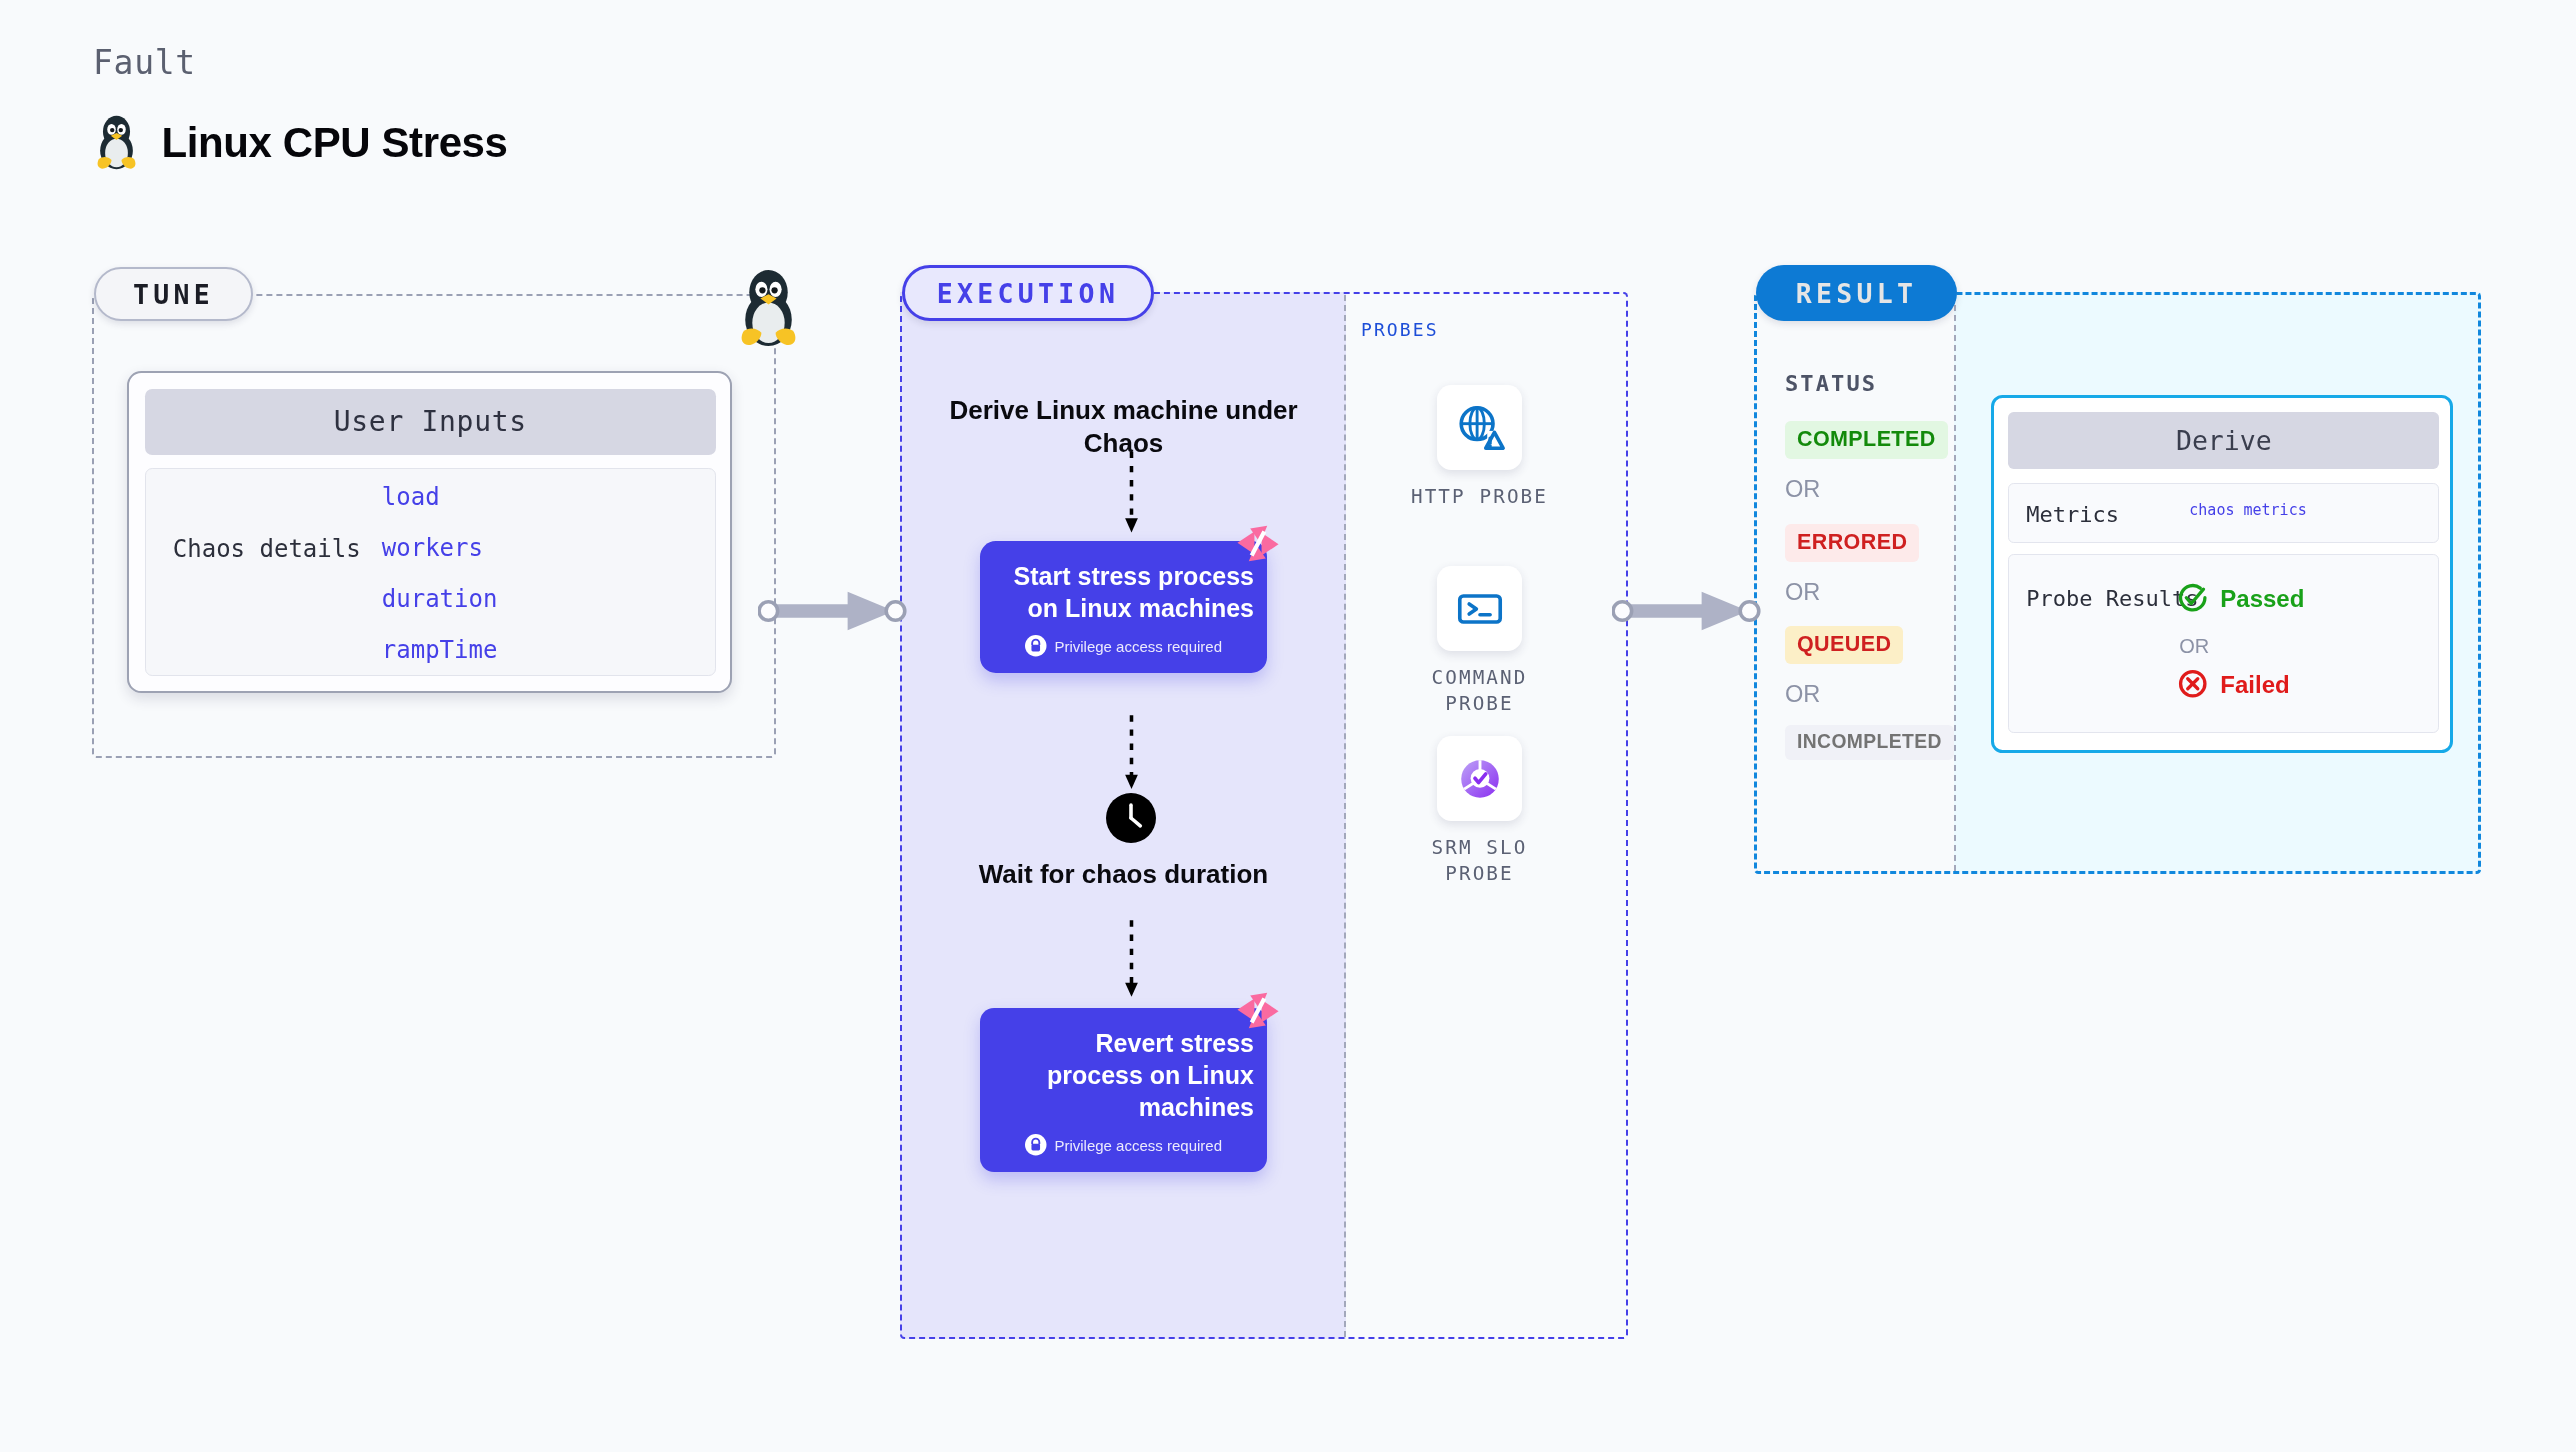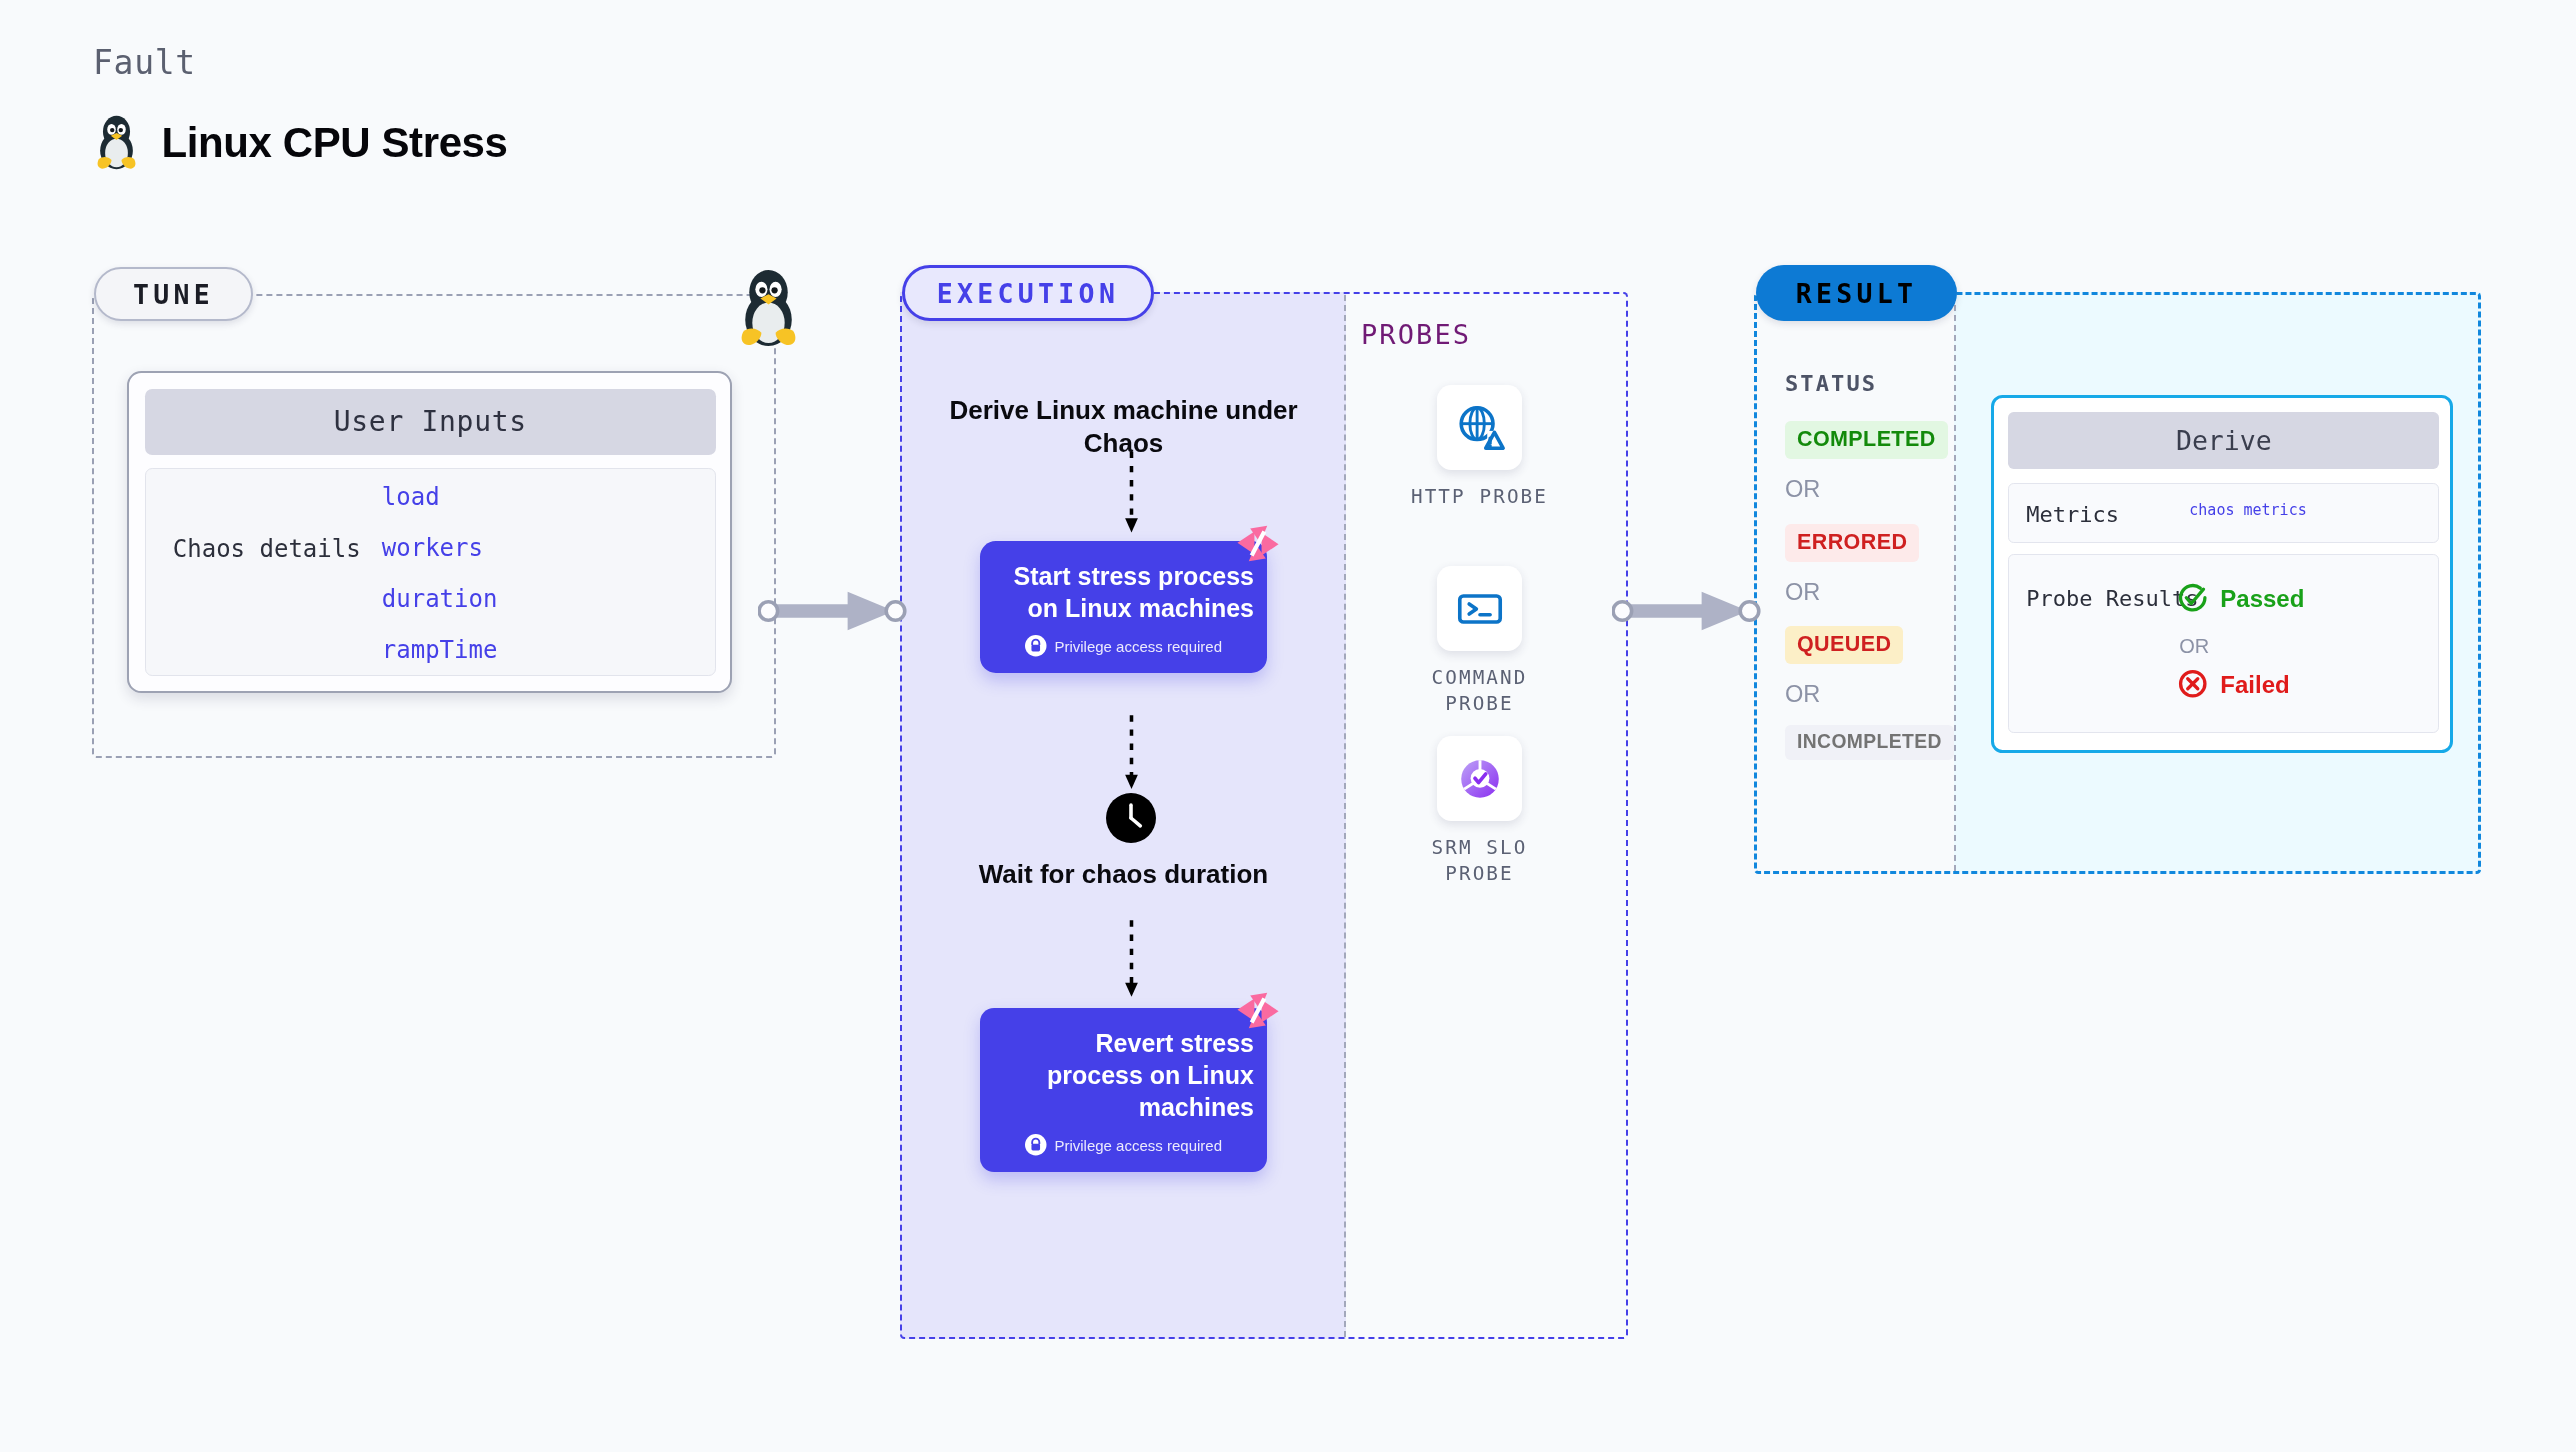--- a/index.html
+++ b/index.html
@@ -80,21 +80,21 @@
     position:absolute;left:1344px;top:295px;width:0;height:1042px;
     border-left:2.1px dashed #a3a8bb;z-index:2;
   }
   #exec-pill{
     left:902px;top:265px;width:252px;height:56px;
     background:#e8e8fd;border:3.6px solid #4540e8;color:#4540e8;
   }
   #probes-title{
     position:absolute;left:1361px;top:319px;z-index:3;
     font-family:"DejaVu Sans Mono","Liberation Mono",monospace;
-    font-size:27px;color:#701a75;letter-spacing:2.1px;
+    font-size:18px;color:#1d4ed8;letter-spacing:2.1px;
   }
 
   #flow{position:absolute;left:900px;top:292px;width:446px;height:1047px;z-index:3;}
   .flow-heading{
     position:absolute;width:373px;left:37px;text-align:center;
     font-size:26px;font-weight:bold;color:#0a0a0f;line-height:1.25;
   }
   .action-card{
     position:absolute;left:80px;width:287px;
     background:#4540e8;border-radius:15.8px;
@@ -135,21 +135,21 @@
   #output-col-bg{
     position:absolute;left:1954px;top:292px;width:527px;height:582px;
     background:#ecfaff;z-index:0;
   }
   #status-divider{
     position:absolute;left:1954px;top:295px;width:0;height:576px;
     border-left:2.1px dashed #a3a8bb;z-index:2;
   }
   #result-pill{
     left:1756px;top:265px;width:201px;height:56px;
-    background:#0d7ad4;border:none;color:#000000;
+    background:#0d7ad4;border:none;color:#e5e5e5;
   }
   #status-title{
     position:absolute;left:1785px;top:371px;z-index:3;
     font-family:"DejaVu Sans Mono","Liberation Mono",monospace;
     font-size:22px;color:#4d5366;letter-spacing:2.1px;font-weight:bold;
   }
   .status-badge{
     position:absolute;left:1785px;z-index:3;
     border-radius:5.7px;padding:6.4px 12px;box-sizing:border-box;
     font-size:21.5px;font-weight:bold;letter-spacing:0.4px;

